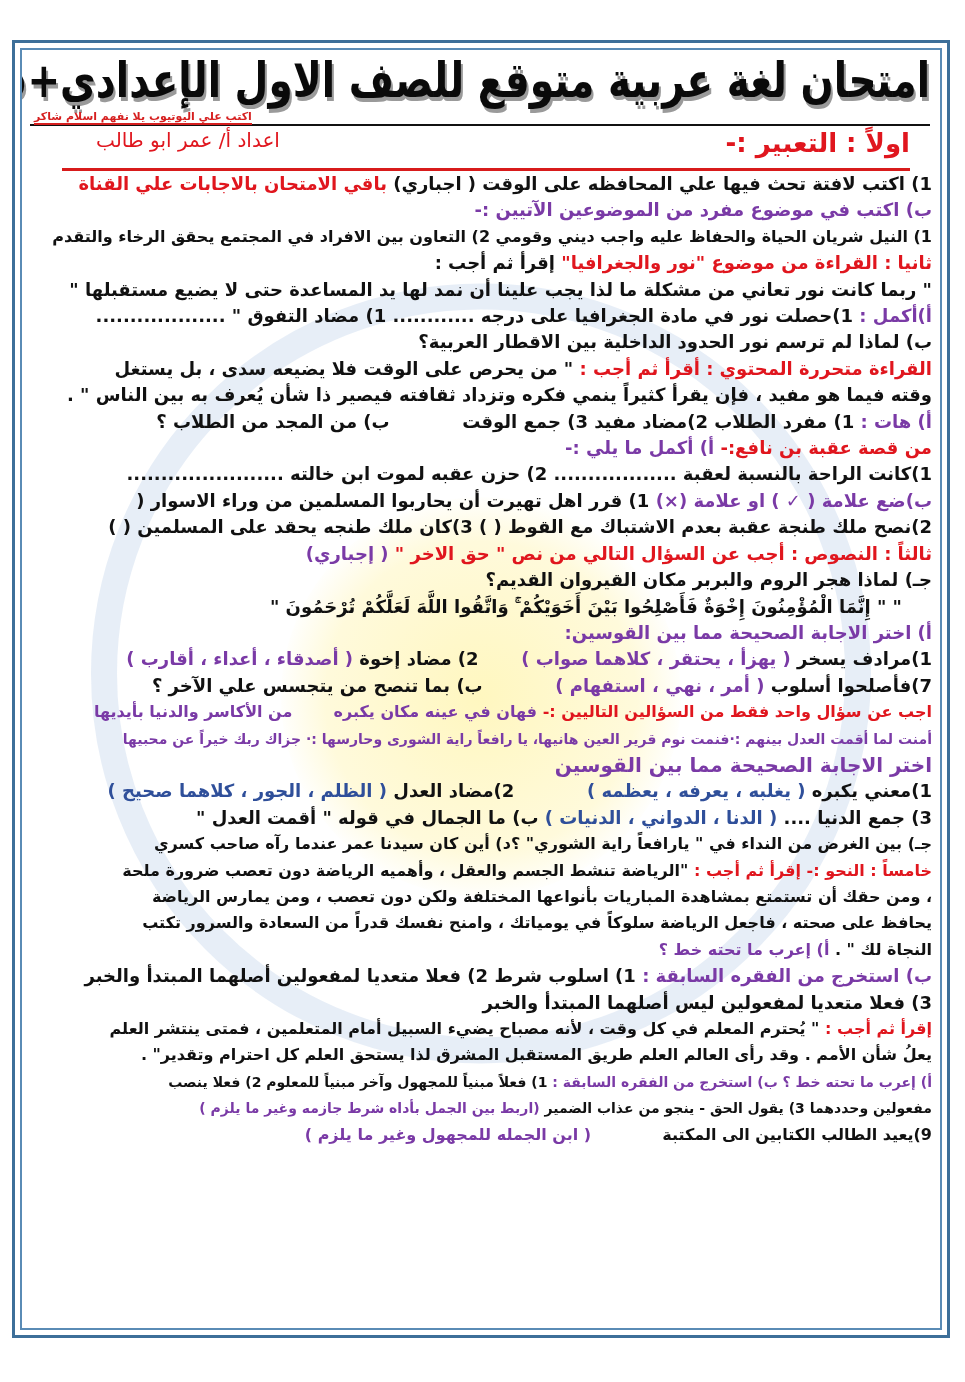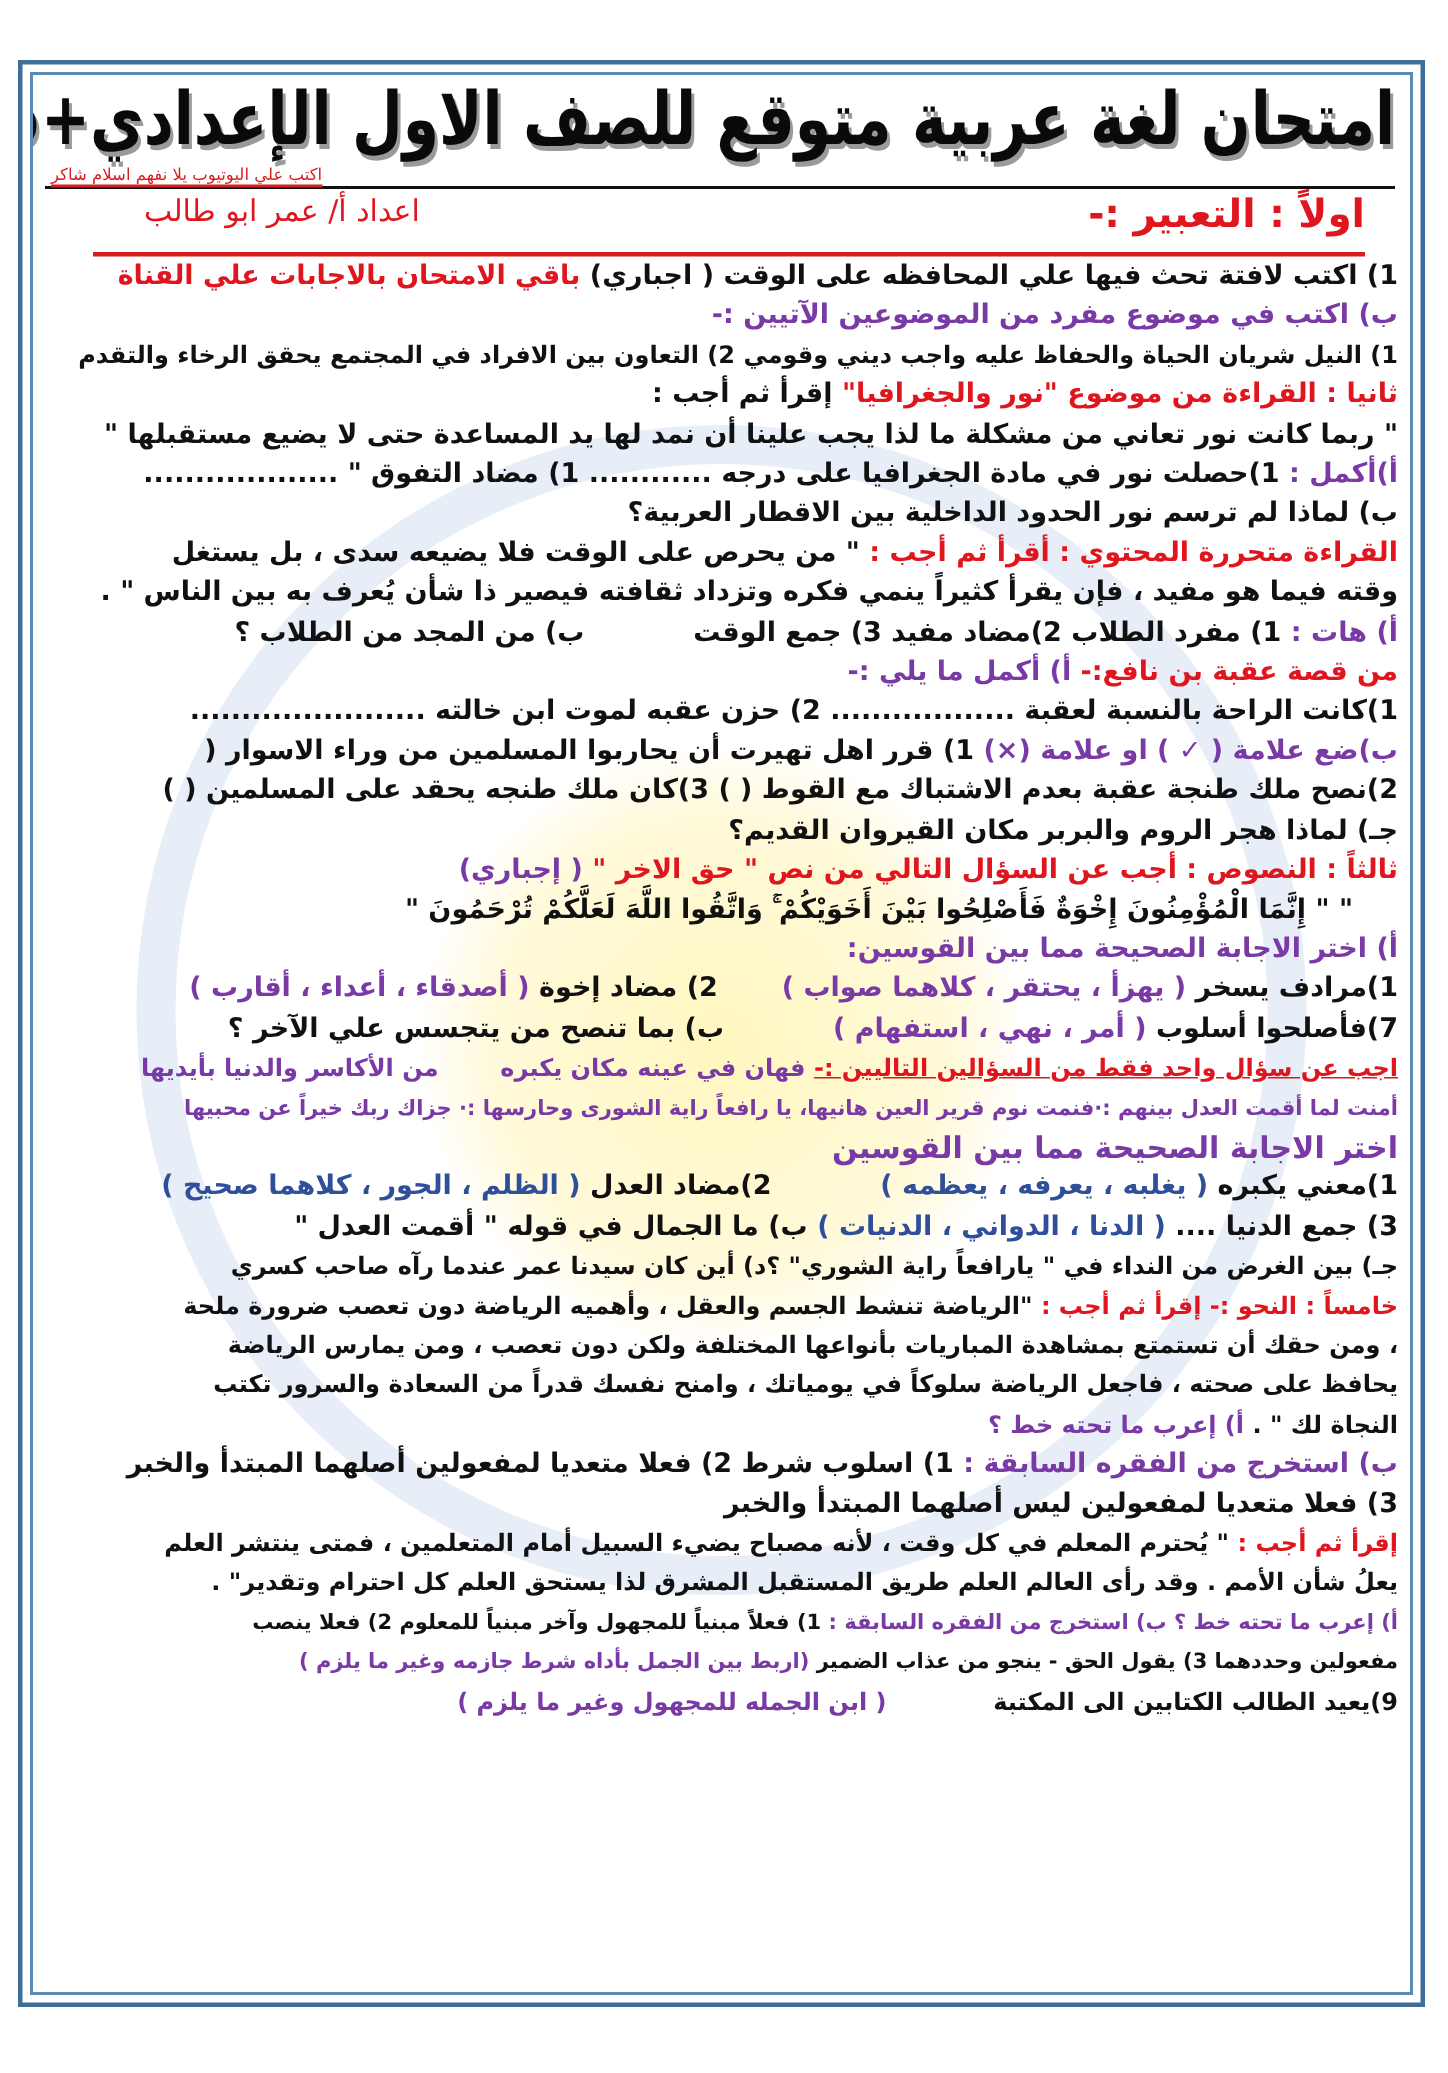--- a/index.html
+++ b/index.html
@@ -24,34 +24,34 @@
     pointer-events:none;
   }
   .content { position:relative; direction:rtl; padding:0 8px 0 6px; }
   .title-row { position:relative; height:74px; border-bottom:2px solid #111; margin:0 2px; }
   .title {
     position:absolute; right:0; top:2px; font-family:"DejaVu Sans", sans-serif; font-weight:bold;
     font-size:39px; letter-spacing:-1.5px; color:#0a0a0a; white-space:nowrap; transform:scaleY(1.25); transform-origin:top right;
     text-shadow:2px 3px 0 #9a9a9a;
   }
   .youtube-note {
-    position:absolute; left:4px; bottom:-1px; font-size:11px; font-weight:normal; color:#d61f1f;
+    position:absolute; left:4px; bottom:-1px; font-size:11px; font-weight:bold; color:#d61f1f;
     border-bottom:2px solid #d61f1f; white-space:nowrap;
   }
   .author-row { position:relative; height:42px; border-bottom:3px solid #d81b1b; margin:0 22px 0 34px; }
   .section-one { position:absolute; right:0; top:2px; font-size:26px; font-weight:bold; color:#e0161e;margin-left:27px; }
   .author { position:absolute; left:34px; top:2px; font-size:20px; font-weight:normal; color:#e0161e; }
   .line { font-size:18px; font-weight:bold; line-height:26.4px; color:#111; white-space:nowrap; }
   .line.sm { font-size:14px; }
   .line.md { font-size:16px; }
   .line.lg { font-size:20px; }
   .red { color:#e0161e; }
   .purple { color:#7a3aa6; }
   .blue { color:#2f4f9a; }
-  .ul-red { text-decoration:underline; text-decoration-color:#d81b1b; }
+  .ul-red { text-decoration-color:#d81b1b; }
   .gap { display:inline-block; width:60px; }
   .gap-sm { display:inline-block; width:30px; }
   .indent { padding-right:30px; }
 </style>
 </head>
 <body>
 
 <div class="page-frame">
   <div class="page-frame-inner">
     <div class="watermark-sun"></div>
@@ -102,26 +102,26 @@
       <div class="line">
         <span class="red">من قصة عقبة بن نافع:-</span>
         <span class="purple">أ) أكمل ما يلي :-</span>
       </div>
       <div class="line">1)كانت الراحة بالنسبة لعقبة .................. 2) حزن عقبه لموت ابن خالته .......................</div>
       <div class="line">
         <span class="purple">ب)ضع علامة ( ✓ ) او علامة (×)</span>
         <span>1) قرر اهل تهيرت أن يحاربوا المسلمين من وراء الاسوار (</span>
       </div>
       <div class="line">2)نصح ملك طنجة عقبة بعدم الاشتباك مع القوط ( ) 3)كان ملك طنجه يحقد على المسلمين ( )</div>
-      <div class="line">جـ) لماذا هجر الروم والبربر مكان القيروان القديم؟</div>
-
       <div class="line">
         <span class="red">ثالثاً : النصوص : أجب عن السؤال التالي من نص " حق الاخر "</span>
         <span class="purple">( إجباري)</span>
       </div>
+
+      <div class="line">جـ) لماذا هجر الروم والبربر مكان القيروان القديم؟</div>
       <div class="line indent">" " إِنَّمَا الْمُؤْمِنُونَ إِخْوَةٌ فَأَصْلِحُوا بَيْنَ أَخَوَيْكُمْ ۚ وَاتَّقُوا اللَّهَ لَعَلَّكُمْ تُرْحَمُونَ "</div>
       <div class="line purple">أ) اختر الاجابة الصحيحة مما بين القوسين:</div>
       <div class="line">
         <span>1)مرادف يسخر</span>
         <span class="purple">( يهزأ ، يحتقر ، كلاهما صواب )</span>
         <span class="gap-sm"></span>
         <span>2) مضاد إخوة</span>
         <span class="purple">( أصدقاء ، أعداء ، أقارب )</span>
       </div>
       <div class="line">

